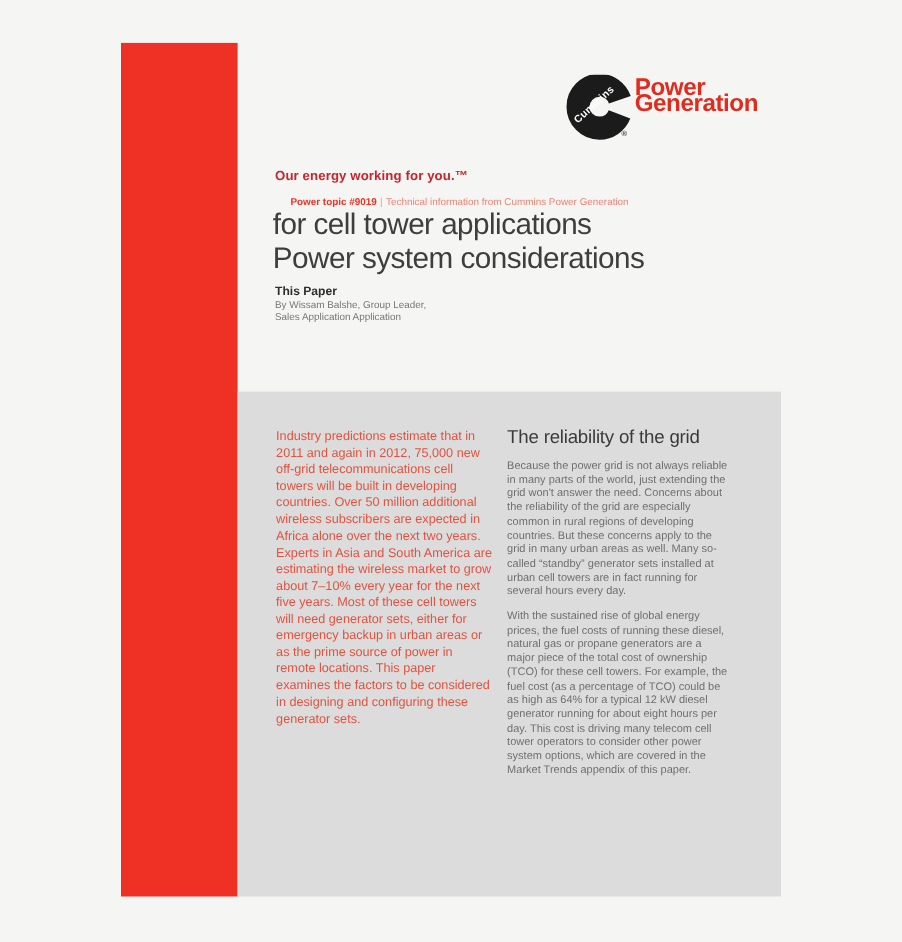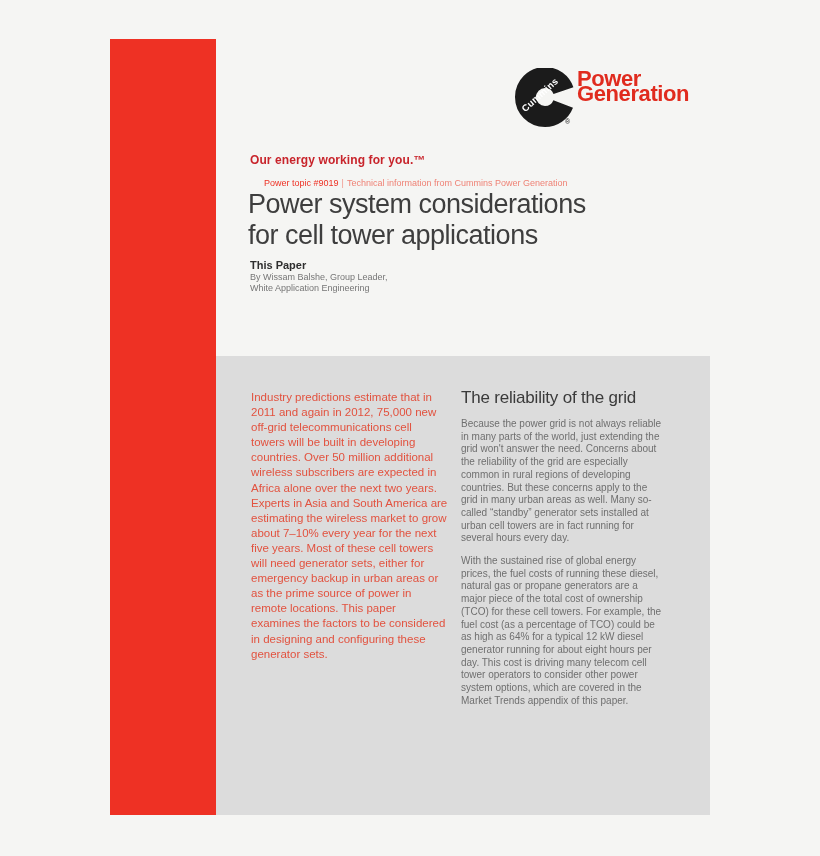--- a/index.html
+++ b/index.html
@@ -18,21 +18,21 @@
     letter-spacing:-0.4px;
   }
   .brand span { display:block; }
 
   .tagline {
     position:absolute; left:250px; top:109px;
     font-size:12px; font-weight:bold; color:#c8242b; letter-spacing:0.1px;margin-top:44px;
   }
 
   .topic { position:absolute; left:250px; top:178px; font-size:9px; white-space:nowrap; }
-  .topic .label { color:#ee3124; font-weight:normal;padding-left:14px; }
+  .topic .label { color:#ee3124; font-weight:bold;padding-left:14px; }
   .topic .sep   { color:#f2988c; margin:0 3px; }
   .topic .info  { color:#ef8376; }
 
   .title {
     position:absolute; left:248px; top:189px;
     font-size:27px; line-height:31px; color:#3e3e3e; letter-spacing:-0.5px;
   }
   .title span { display:block; }
 
   .doctype {
@@ -80,29 +80,29 @@
     <span>Generation</span>
   </div>
 
   <div class="tagline">Our energy working for you.™</div>
 
   <div class="topic">
     <span class="label">Power topic #9019</span><span class="sep">|</span><span class="info">Technical information from Cummins Power Generation</span>
   </div>
 
   <h1 class="title" style="font-weight:400; margin:0;">
+    <span>for cell tower applications</span>
     <span>Power system considerations</span>
-    <span>for cell tower applications</span>
   </h1>
 
   <div class="doctype">This Paper</div>
 
   <div class="byline">
     <span>By Wissam Balshe, Group Leader,</span>
-    <span>White Application Engineering</span>
+    <span>Sales Application Application</span>
   </div>
 
   <div class="panel"></div>
 
   <div class="intro">Industry predictions estimate that in 2011 and again in 2012, 75,000 new off-grid telecommunications cell towers will be built in developing countries. Over 50 million additional wireless subscribers are expected in Africa alone over the next two years. Experts in Asia and South America are estimating the wireless market to grow about 7–10% every year for the next five years. Most of these cell towers will need generator sets, either for emergency backup in urban areas or as the prime source of power in remote locations. This paper examines the factors to be considered in designing and configuring these generator sets.</div>
 
   <div class="rightcol">
     <h2>The reliability of the grid</h2>
     <p>Because the power grid is not always reliable in many parts of the world, just extending the grid won't answer the need. Concerns about the reliability of the grid are especially common in rural regions of developing countries. But these concerns apply to the grid in many urban areas as well. Many so-called “standby” generator sets installed at urban cell towers are in fact running for several hours every day.</p>
     <p>With the sustained rise of global energy prices, the fuel costs of running these diesel, natural gas or propane generators are a major piece of the total cost of ownership (TCO) for these cell towers. For example, the fuel cost (as a percentage of TCO) could be as high as 64% for a typical 12 kW diesel generator running for about eight hours per day. This cost is driving many telecom cell tower operators to consider other power system options, which are covered in the Market Trends appendix of this paper.</p>

